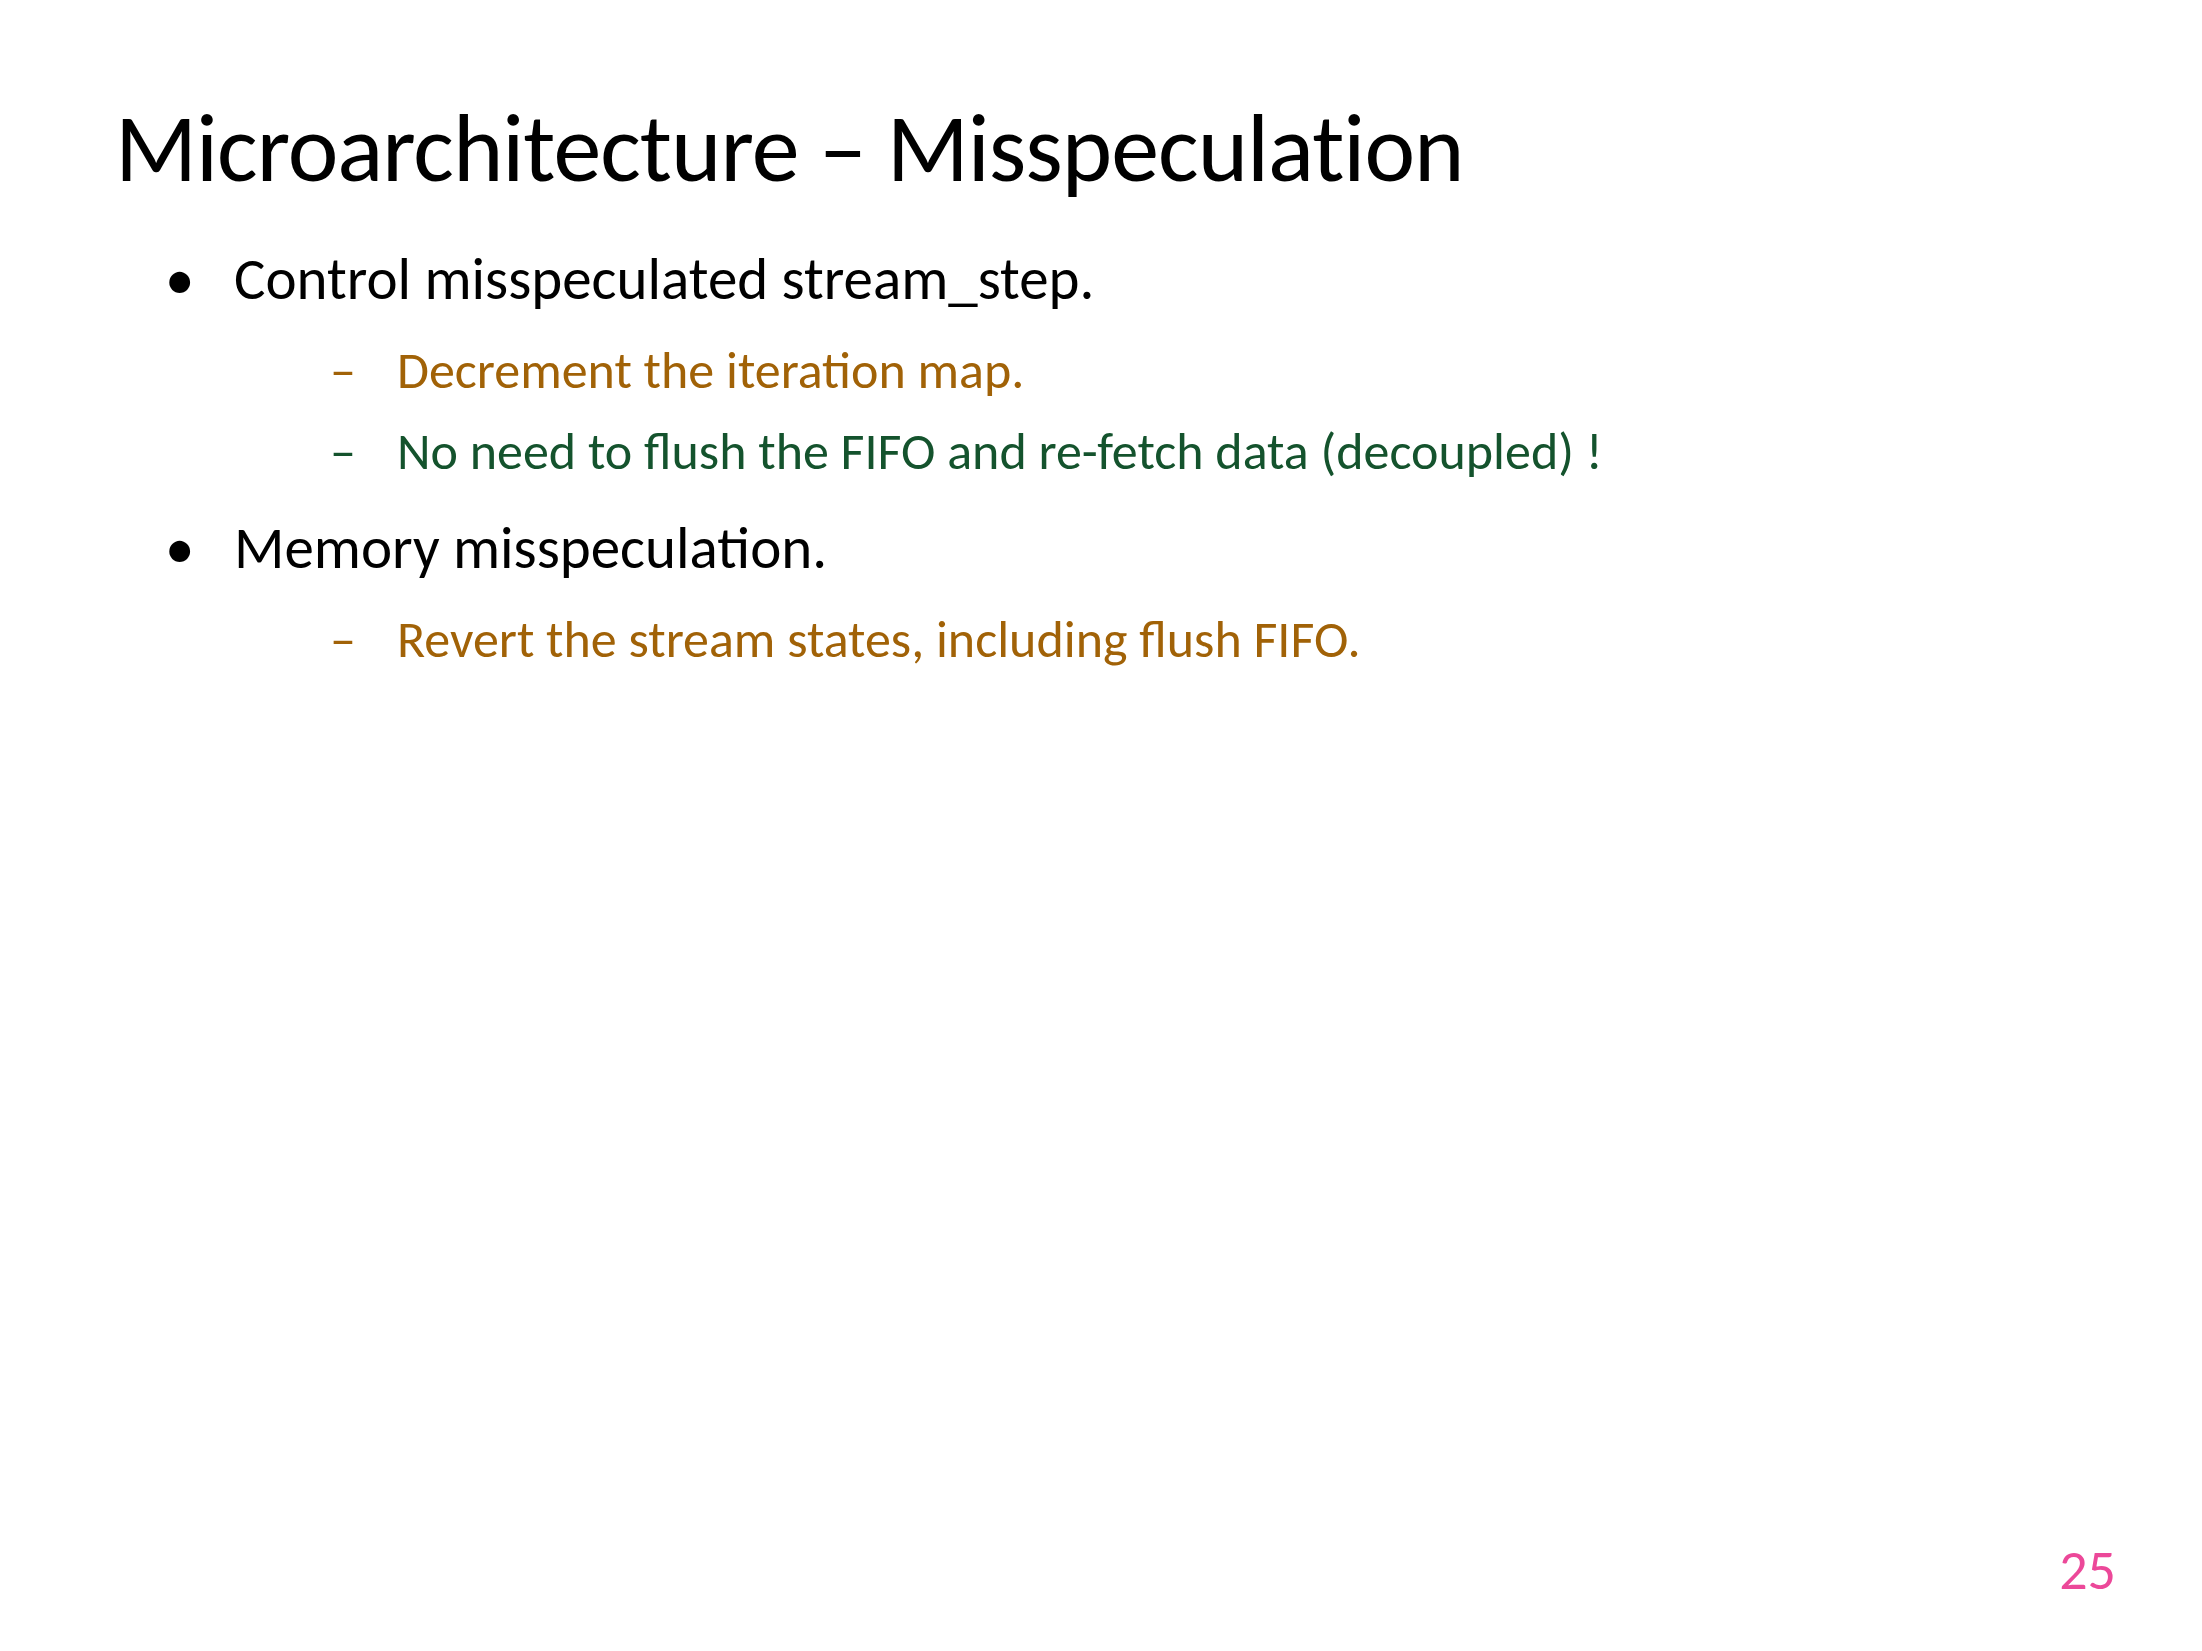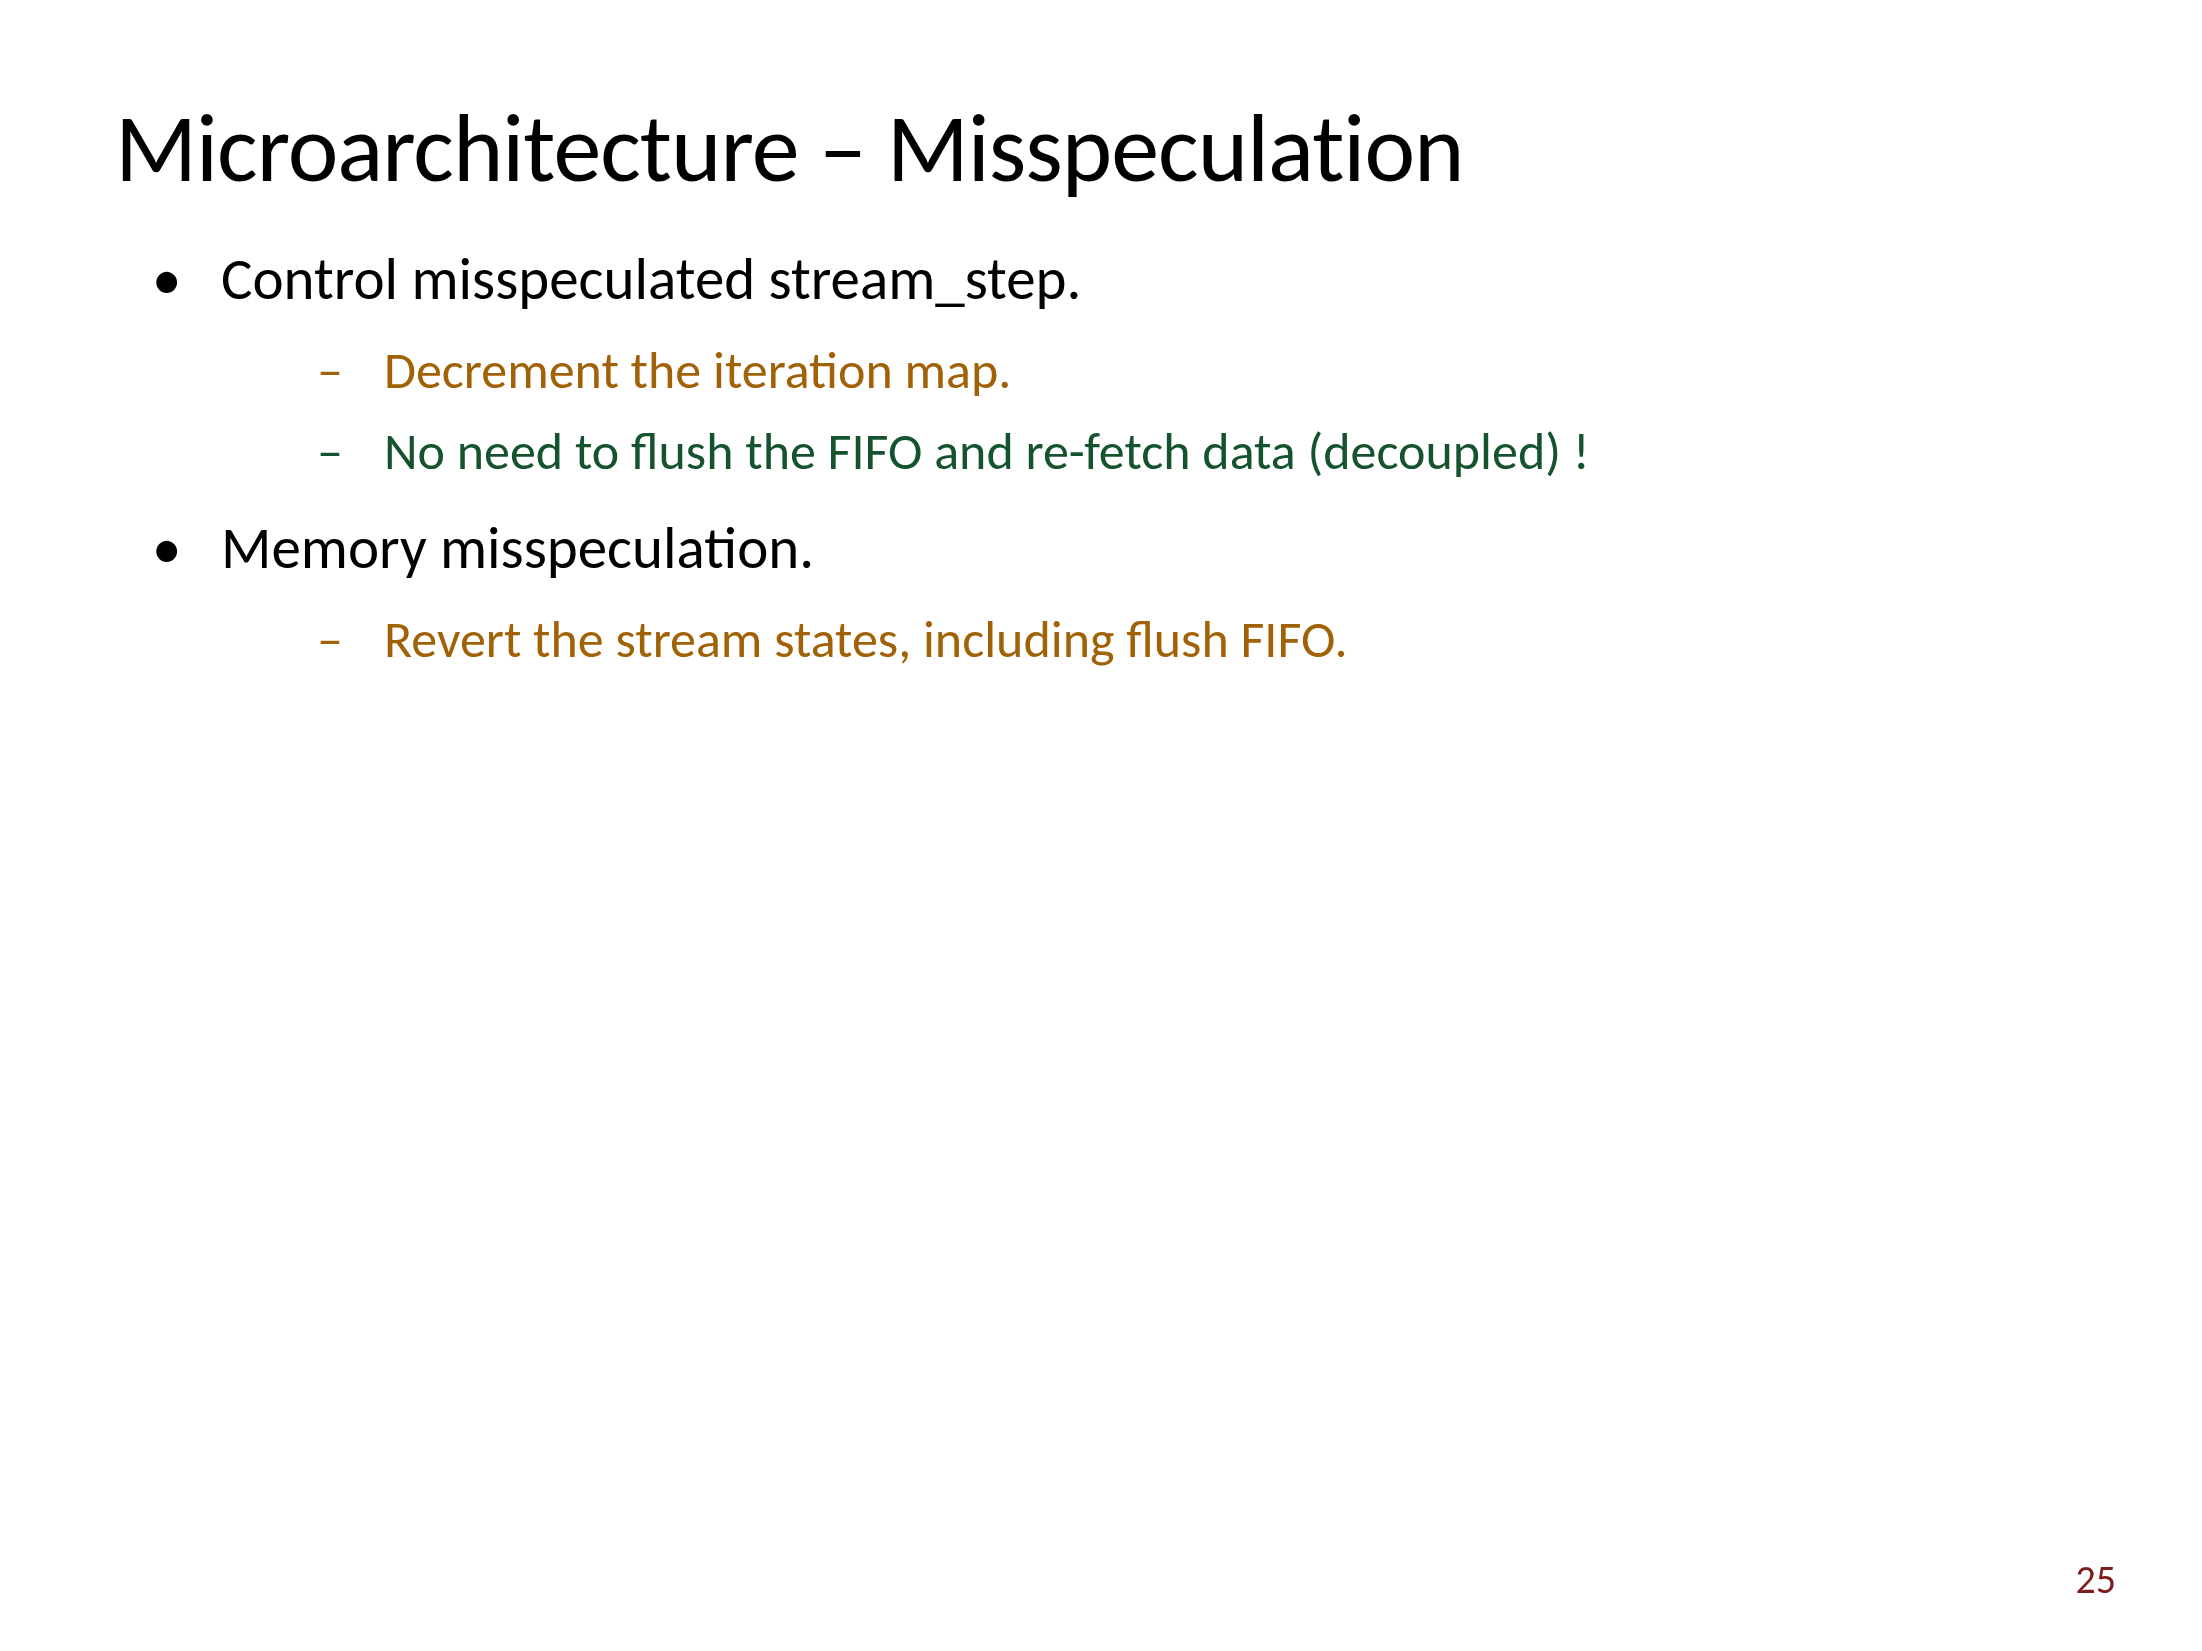--- a/index.html
+++ b/index.html
@@ -24,21 +24,21 @@
   .title {
     font-size: 96px;
     font-weight: 400;
     color: #000000;
     margin: 0 0 38px 0;
     letter-spacing: -1px;
     line-height: 1.1;
   }
   ul.level1 {
     list-style: none;
-    margin: 1px;
+    margin: 14px;
     padding: 0;
   }
   ul.level1 > li {
     position: relative;
     font-size: 59px;
     color: #000000;
     line-height: 1.35;
     padding-left: 105px;
     margin-bottom: 17px;
   }
@@ -71,22 +71,22 @@
     font-size: 52px;
     color: inherit;
   }
   ul.level2 > li.red {
     color: #14532d;
   }
   .page-number {
     position: absolute;
     bottom: 48px;
     right: 86px;
-    font-size: 40px;
-    color: #7f1d1d;
+    font-size: 56px;
+    color: #ec4899;
   }
 </style>
 </head>
 <body>
 
 <div class="slide">
   <h1 class="title">Microarchitecture – Misspeculation</h1>
 
   <ul class="level1">
     <li>

